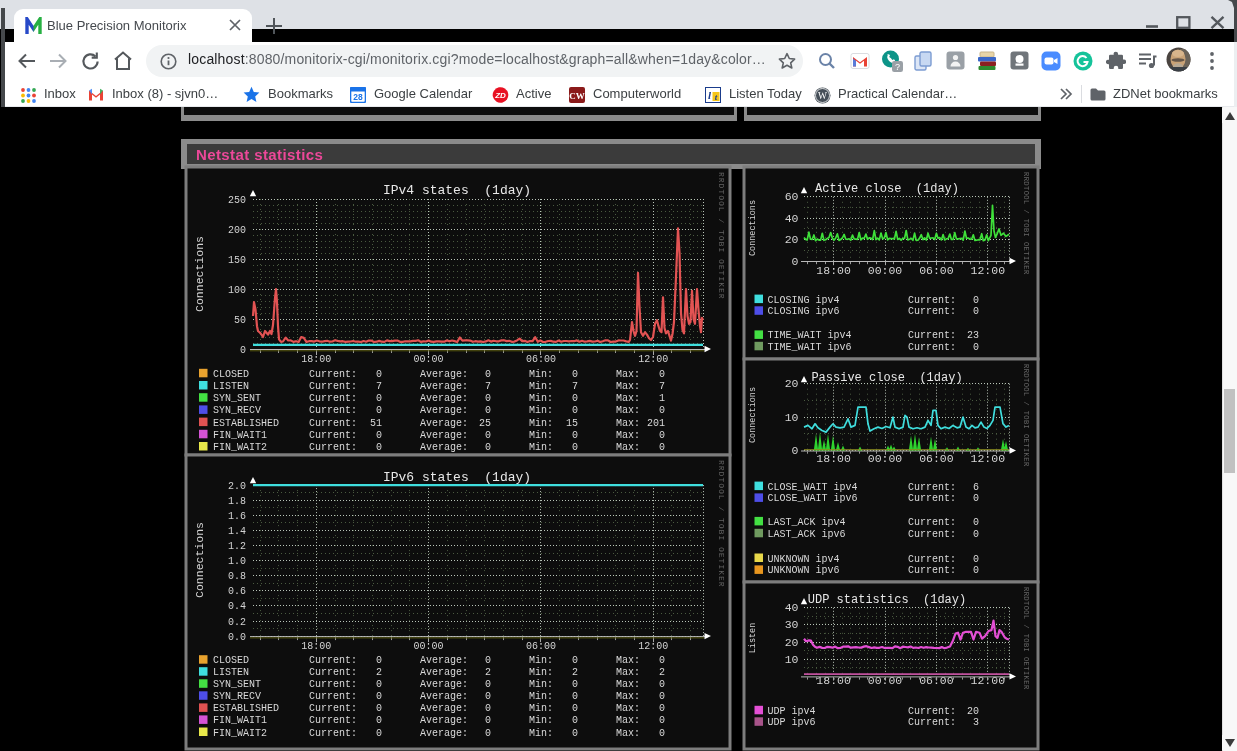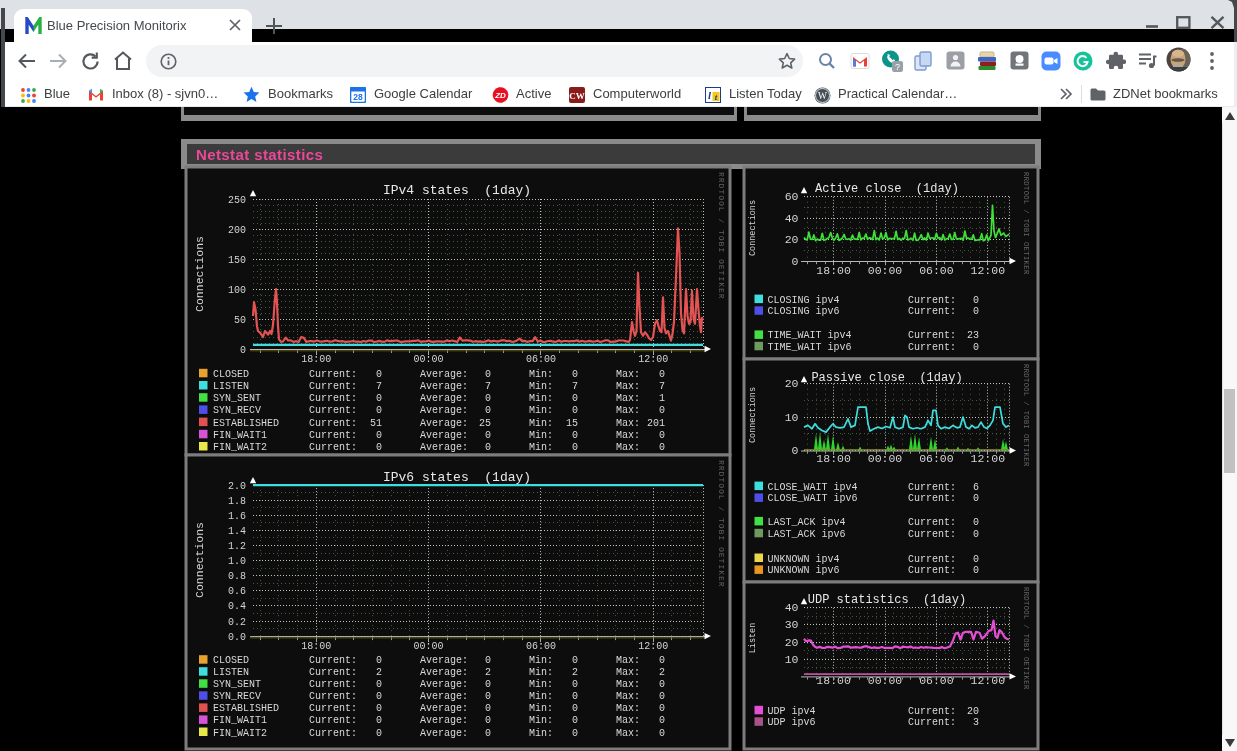--- a/index.html
+++ b/index.html
@@ -77,20 +77,21 @@
   </svg>
   <svg class="abs" style="left:112px;top:50px" width="22" height="21" viewBox="0 0 22 21">
     <path d="M3 9.5 L11 2.5 L19 9.5 M5 8.5 V19 H17 V8.5" fill="none" stroke="#54585c" stroke-width="2"></path>
   </svg>
   <div id="urlbar"></div>
   <svg class="abs" style="left:160px;top:53px" width="17" height="17" viewBox="0 0 17 17">
     <circle cx="8.5" cy="8.5" r="7.3" fill="none" stroke="#5f6368" stroke-width="1.6"></circle>
     <path d="M8.5 7.5 V12.2" stroke="#5f6368" stroke-width="1.8"></path>
     <circle cx="8.5" cy="5" r="1.1" fill="#5f6368"></circle>
   </svg>
+  <div id="urltext"><b>localhost</b>:8080/monitorix-cgi/monitorix.cgi?mode=localhost&amp;graph=all&amp;when=1day&amp;color…</div>
   <svg class="abs" style="left:778px;top:52px" width="18" height="18" viewBox="0 0 18 18">
     <path d="M9 1.6 L11.3 6.5 16.6 7.1 12.7 10.8 13.8 16 9 13.3 4.2 16 5.3 10.8 1.4 7.1 6.7 6.5 Z" fill="none" stroke="#5f6368" stroke-width="1.6" stroke-linejoin="round"></path>
   </svg>
   <svg class="abs" style="left:818px;top:52px" width="18" height="18" viewBox="0 0 18 18">
       <circle cx="7.5" cy="7.5" r="5.5" fill="none" stroke="#6b83a8" stroke-width="2"></circle>
       <path d="M11.5 11.5 L16 16" stroke="#6b83a8" stroke-width="2.4"></path>
     </svg>
     <svg class="abs" style="left:850px;top:51px" width="20" height="20" viewBox="0 0 20 20">
       <rect x="1" y="2.5" width="18" height="15" rx="2" fill="#fff" stroke="#dadce0"></rect>
       <path d="M3 15.5 V6 L10 11.2 L17 6 V15.5 H14 V9.8 L10 12.8 L6 9.8 V15.5 Z" fill="#e94235"></path>
@@ -166,21 +167,21 @@
       <circle cx="3.0" cy="3.0" r="1.9" fill="#ea4335"></circle>
       <circle cx="8.5" cy="3.0" r="1.9" fill="#4285f4"></circle>
       <circle cx="14.0" cy="3.0" r="1.9" fill="#34a853"></circle>
       <circle cx="3.0" cy="8.5" r="1.9" fill="#fbbc05"></circle>
       <circle cx="8.5" cy="8.5" r="1.9" fill="#4285f4"></circle>
       <circle cx="14.0" cy="8.5" r="1.9" fill="#ea4335"></circle>
       <circle cx="3.0" cy="14.0" r="1.9" fill="#34a853"></circle>
       <circle cx="8.5" cy="14.0" r="1.9" fill="#fbbc05"></circle>
       <circle cx="14.0" cy="14.0" r="1.9" fill="#4285f4"></circle>
     </svg>
-    <div class="abs bktxt" style="left:44px;top:86px">Blue</div>
+    <div class="abs bktxt" style="left:44px;top:86px">Inbox</div>
     <svg class="abs" style="left:88px;top:88px" width="16" height="13" viewBox="0 0 16 13">
       <path d="M1 12.5 V2.5 L8 8 L15 2.5 V12.5 H12 V6.5 L8 9.8 L4 6.5 V12.5 Z" fill="#ea4335"></path>
       <path d="M1 2.5 L4 0.8 V6.5 Z" fill="#4285f4" opacity="0.9"></path>
       <path d="M15 2.5 L12 0.8 V6.5 Z" fill="#34a853" opacity="0.9"></path>
     </svg>
     <div class="abs bktxt" style="left:112px;top:86px">Inbox (8) - sjvn0…</div>
     <svg class="abs" style="left:243px;top:86px" width="17" height="17" viewBox="0 0 17 17">
       <path d="M8.5 0.8 L10.8 6 16.4 6.6 12.2 10.4 13.4 16 8.5 13.1 3.6 16 4.8 10.4 0.6 6.6 6.2 6Z" fill="#1a73e8"></path>
     </svg>
     <div class="abs bktxt" style="left:268px;top:86px">Bookmarks</div>

